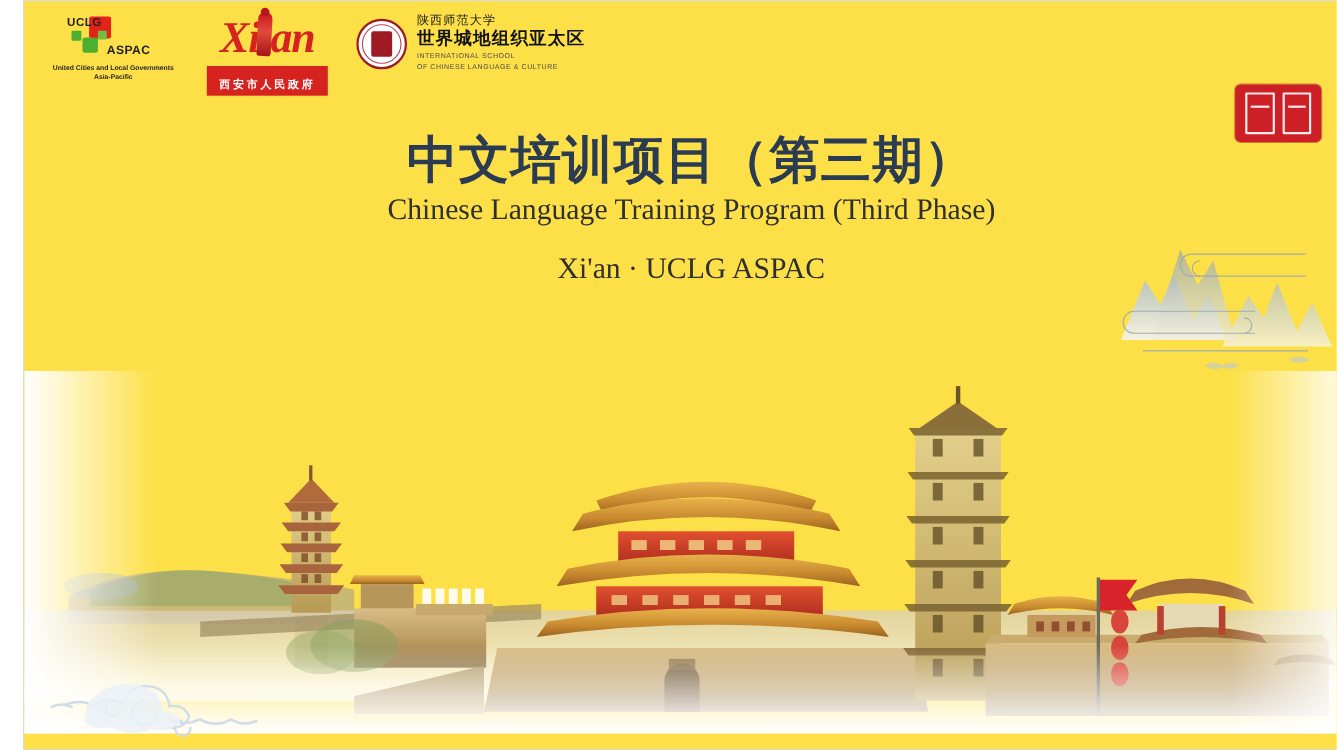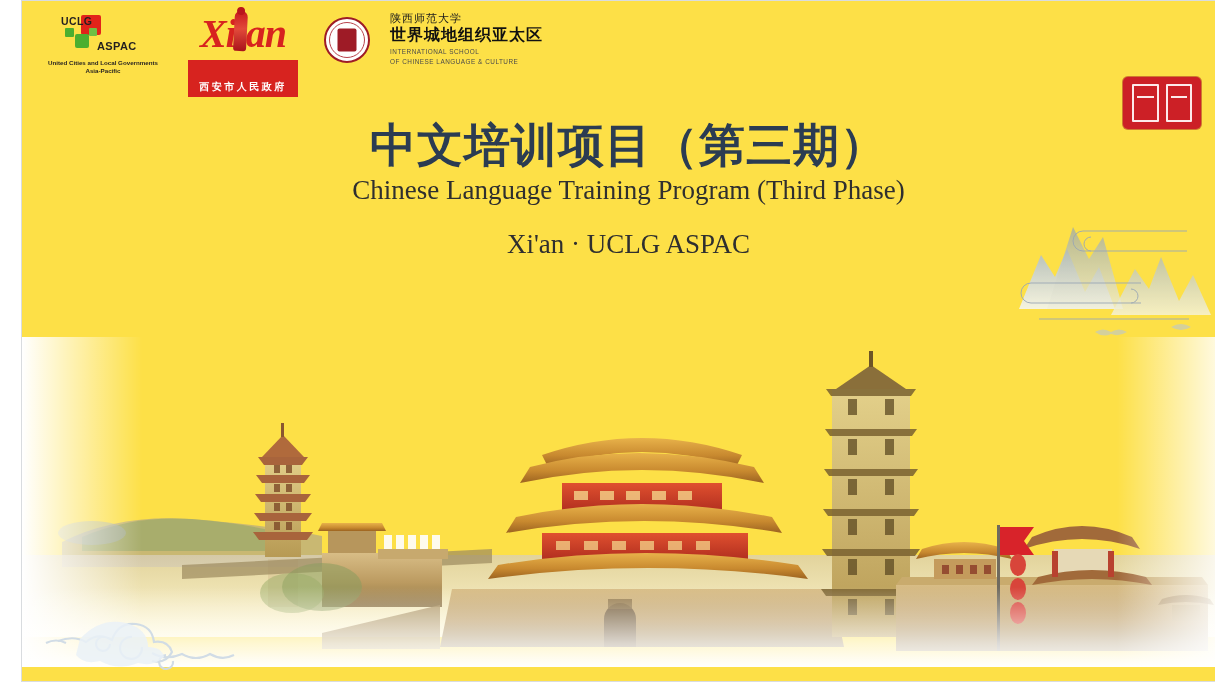--- a/index.html
+++ b/index.html
@@ -63,26 +63,26 @@
     transform:rotate(3deg);
   }
   .xian-fig::after {
     content:""; position:absolute; left:2px; top:-4px;
     width:8px; height:8px; border-radius:50%;
     background:#b9151c;
   }
   .xian-banner {
     margin-top:1px; background:#d7231f; color:#ffffff;
     font-size:10px; letter-spacing:2.5px; text-align:center;
-    padding:20px 0 3px; font-weight:bold;
+    padding:10px 0 3px; font-weight:bold;
     font-family:"DejaVu Sans", sans-serif;
   }
 
   
-  .snu { display:flex; align-items:center; gap:20px; padding-top:4px; }
+  .snu { display:flex; align-items:center; gap:9px; padding-top:4px; }
   .snu-seal {
     width:46px; height:46px; border-radius:50%;
     border:2px solid #9e1b26; position:relative; flex:none;
     background:#ffffff;
   }
   .snu-seal::before {
     content:""; position:absolute; inset:3px; border-radius:50%;
     border:1px solid #b9434c;
   }
   .snu-seal-core {

